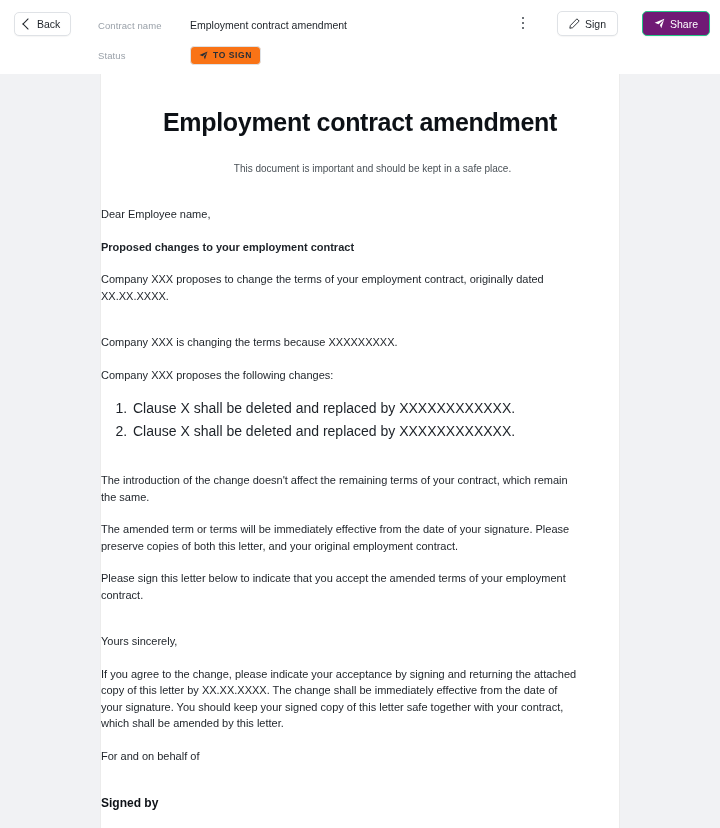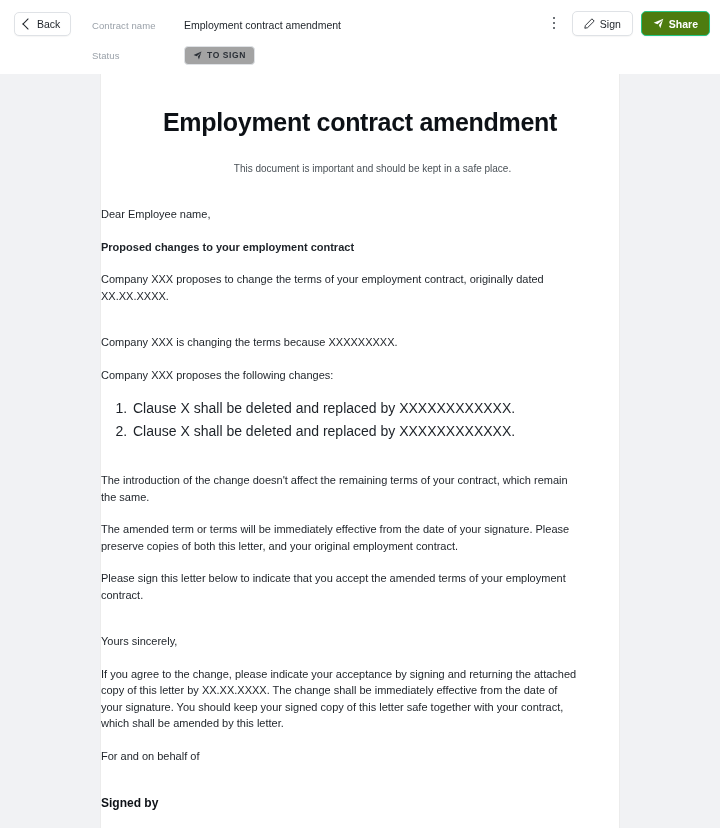--- a/index.html
+++ b/index.html
@@ -54,21 +54,21 @@
     display: inline-block;
     width: 8px; height: 8px;
     border-left: 1.4px solid #1d2228;
     border-bottom: 1.4px solid #1d2228;
     transform: rotate(45deg);
     margin-left: 2px;
   }
 
   .meta {
     position: absolute;
-    left: 92px;
+    left: 98px;
     top: 14px;
     width: 420px;
   }
   .meta-row {
     display: flex;
     align-items: center;
     height: 22px;
     margin-bottom: 8px;
   }
   .meta-label {
@@ -83,36 +83,36 @@
   }
 
   .status-chip {
     display: inline-flex;
     align-items: center;
     gap: 5px;
     height: 19px;
     padding: 0 8px;
     border: 1px solid #dfe2e6;
     border-radius: 4px;
-    background: #a3a3a3;
+    background: #f97316;
     font-size: 8.5px;
     font-weight: bold;
     letter-spacing: 0.6px;
     color: #2a2f36;
     cursor: pointer;
   }
   .chip-plane { width: 9px; height: 9px; display:block; }
 
   .actions {
     position: absolute;
     right: 10px;
     top: 11px;
     display: flex;
     align-items: flex-start;
-    gap: 8px;
+    gap: 24px;
   }
   .icon-btn {
     width: 20px; height: 24px;
     display: flex; align-items: center; justify-content: center;
     cursor: pointer;
     color: #3c434b;
   }
   .dots { display:flex; flex-direction:column; gap:2.5px; align-items:center; }
   .dots i { width:2.5px; height:2.5px; border-radius:50%; background:#3c434b; display:block; }
 
@@ -124,24 +124,24 @@
     padding: 0 11px;
     border-radius: 5px;
     font-size: 10.5px;
     cursor: pointer;
     border: 1px solid #dfe2e6;
     background: #ffffff;
     color: #1d2228;
     box-shadow: 0 1px 1px rgba(16,22,26,0.04);
   }
   .btn.primary {
-    background: #4d7c0f;
+    background: #701a75;
     border-color: #23c786;
     color: #ffffff;
-    font-weight: bold;
+    font-weight: normal;
   }
 
   
   .doc {
     position: absolute;
     top: 74px;
     left: 100px;
     width: 520px;
     height: 754px;
     background: #ffffff;

